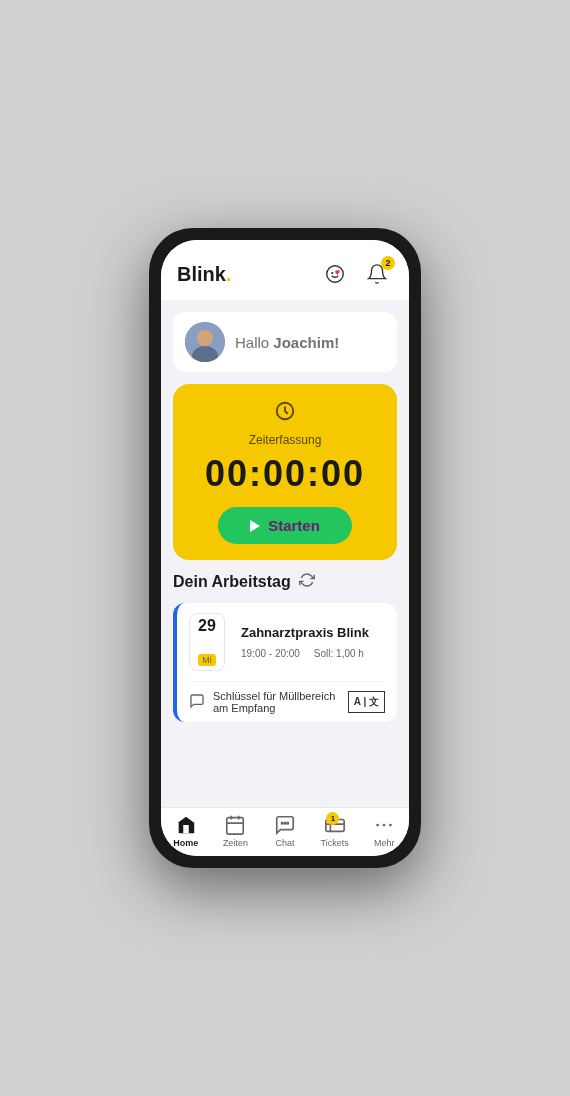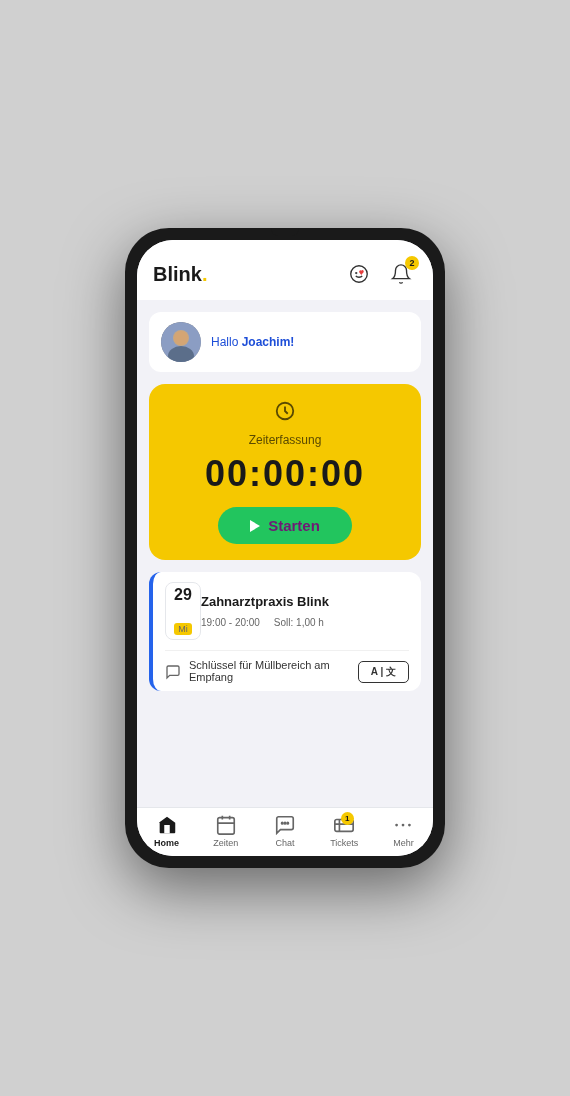--- a/index.html
+++ b/index.html
@@ -5,21 +5,21 @@
     * { box-sizing: border-box; margin: 0; padding: 0; }
     body {
       background: #d0d0d0;
       display: flex;
       justify-content: center;
       align-items: center;
       min-height: 100vh;
       font-family: -apple-system, BlinkMacSystemFont, 'Segoe UI', sans-serif;
     }
     .phone {
-      width: 320px;
+      width: 272px;
       height: 640px;
       background: #1a1a1a;
       border-radius: 44px;
       padding: 12px;
       position: relative;
       box-shadow: 0 20px 60px rgba(0,0,0,0.5);
     }
     .phone-inner {
       width: 100%;
       height: 100%;
@@ -120,22 +120,22 @@
     .avatar-img {
       width: 100%;
       height: 100%;
       background: linear-gradient(135deg, #6b7280 0%, #9ca3af 100%);
       display: flex;
       align-items: center;
       justify-content: center;
       font-size: 18px;
     }
     .greeting-text {
-      font-size: 12px;
-      color: #1d4ed8;
+      font-size: 15px;
+      color: #737373;
     }
     .greeting-text strong {
       font-weight: 700;
     }
     
     .timer-card {
       background: #f5c800;
       border-radius: 16px;
       padding: 16px;
       display: flex;
@@ -194,21 +194,21 @@
     .shift-card {
       background: white;
       border-radius: 12px;
       overflow: hidden;
       border-left: 4px solid #2563eb;
     }
     .shift-main {
       display: flex;
       align-items: center;
       padding: 10px 12px;
-      gap: 0;
+      gap: 16px;
     }
     .date-badge {
       background: white;
       border: 1px solid #e5e7eb;
       border-radius: 8px;
       padding: 4px 8px;
       text-align: center;
       min-width: 36px;
     }
     .date-day {
@@ -239,37 +239,37 @@
       color: #666;
       margin-top: 8px;
     }
     .divider {
       height: 1px;
       background: #f0f0f0;
       margin: 0 12px;
     }
     .note-row {
       display: flex;
-      align-items: flex-end;
+      align-items: center;
       padding: 8px 12px;
       gap: 8px;
     }
     .note-icon {
       font-size: 14px;
       color: #666;
     }
     .note-text {
       flex: 1;
       font-size: 11px;
       color: #333;
     }
     .translate-btn {
       border: 1.5px solid #333;
-      border-radius: 5px;
-      padding: 3px 12px;
+      border-radius: 0;
+      padding: 3px 5px;
       font-size: 10px;
       font-weight: 600;
       color: #333;
       display: flex;
       align-items: center;
       gap: 1px;
     }
     
     .bottom-nav {
       background: white;
@@ -373,20 +373,30 @@
             </svg>
           </div>
           <div class="timer-label">Zeiterfassung</div>
           <div class="timer-display">00:00:00</div>
           <button class="start-btn">
             <div class="play-icon"></div>
             <span>Starten</span>
           </button>
         </div>
 
+        <div class="section-header">
+          <span>Dein Arbeitstag</span>
+          <span class="refresh-icon">
+            <svg width="16" height="16" viewBox="0 0 24 24" fill="none" stroke="#666" stroke-width="2">
+              <path d="M23 4v6h-6"></path>
+              <path d="M1 20v-6h6"></path>
+              <path d="M3.51 9a9 9 0 0 1 14.85-3.36L23 10M1 14l4.64 4.36A9 9 0 0 0 20.49 15"></path>
+            </svg>
+          </span>
+        </div>
 
         <div class="shift-card">
           <div class="shift-main">
             <div class="date-badge">
               <div class="date-day">29</div>
               <span class="date-weekday">Mi</span>
             </div>
             <div class="shift-info">
               <div class="shift-name">Zahnarztpraxis Blink</div>
               <div class="shift-details">

